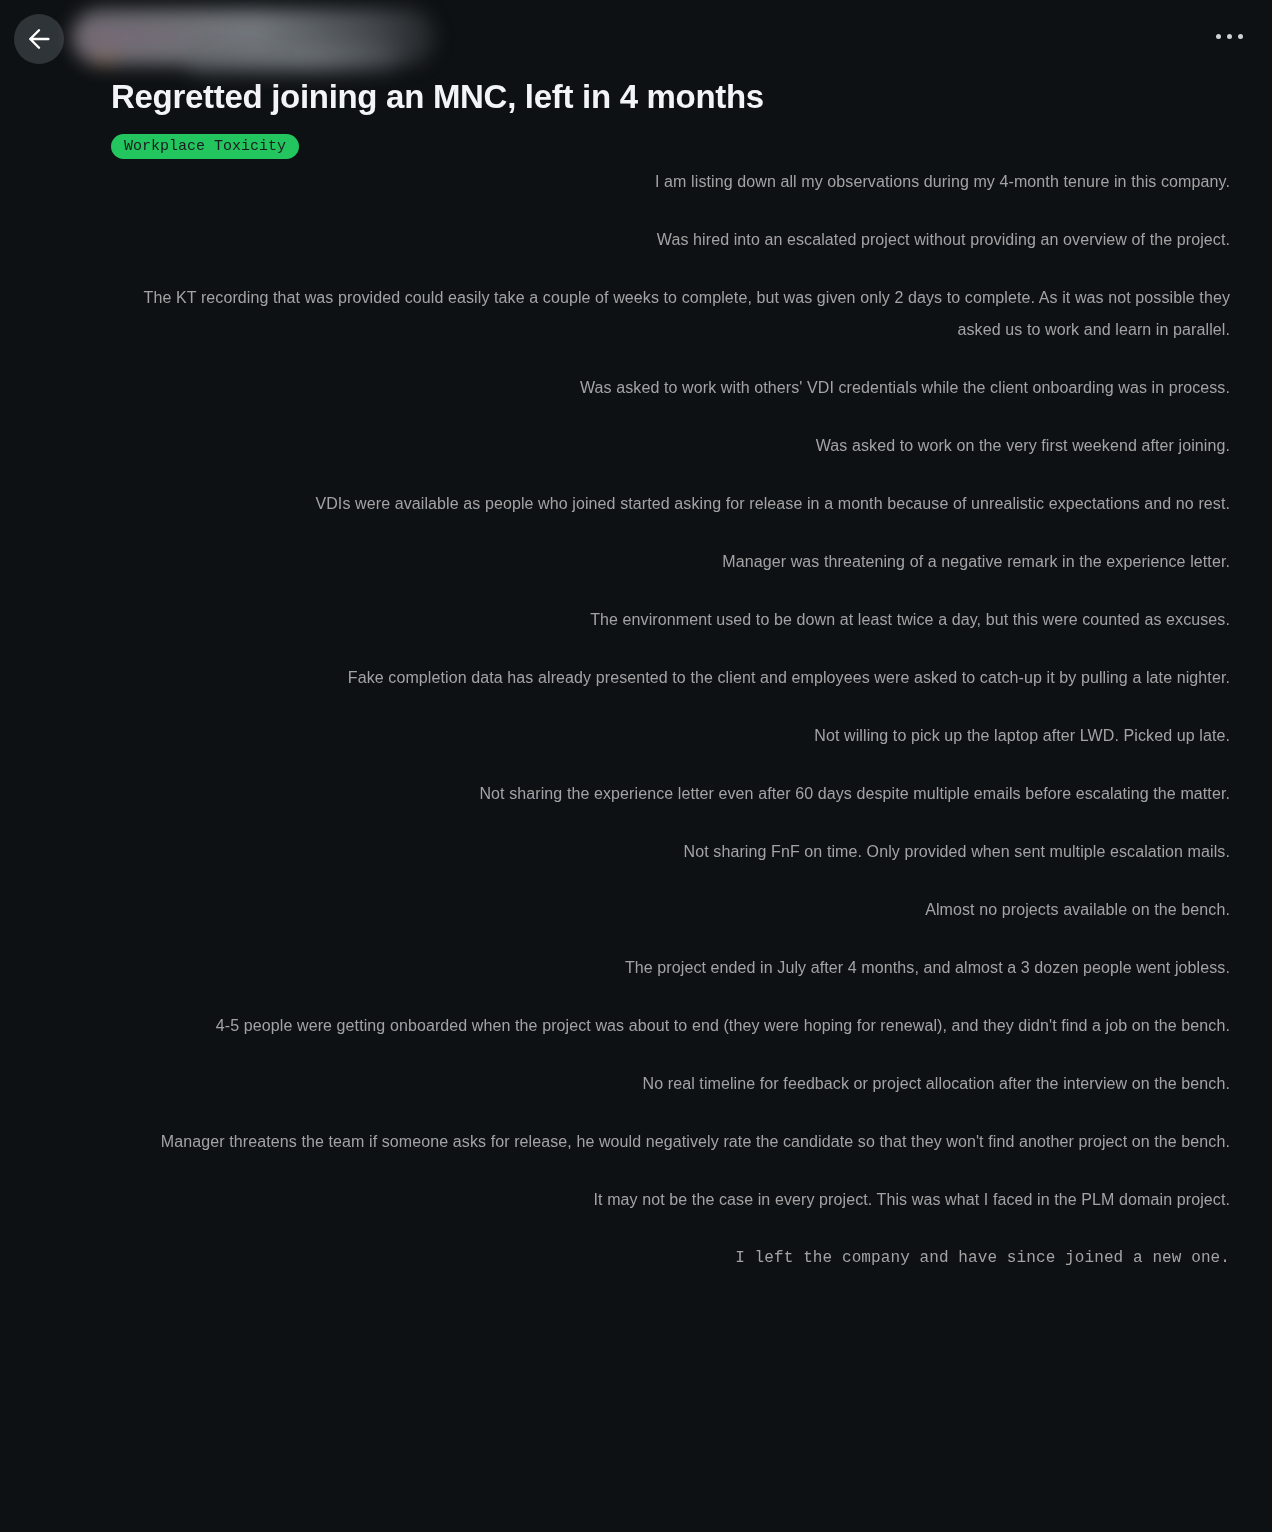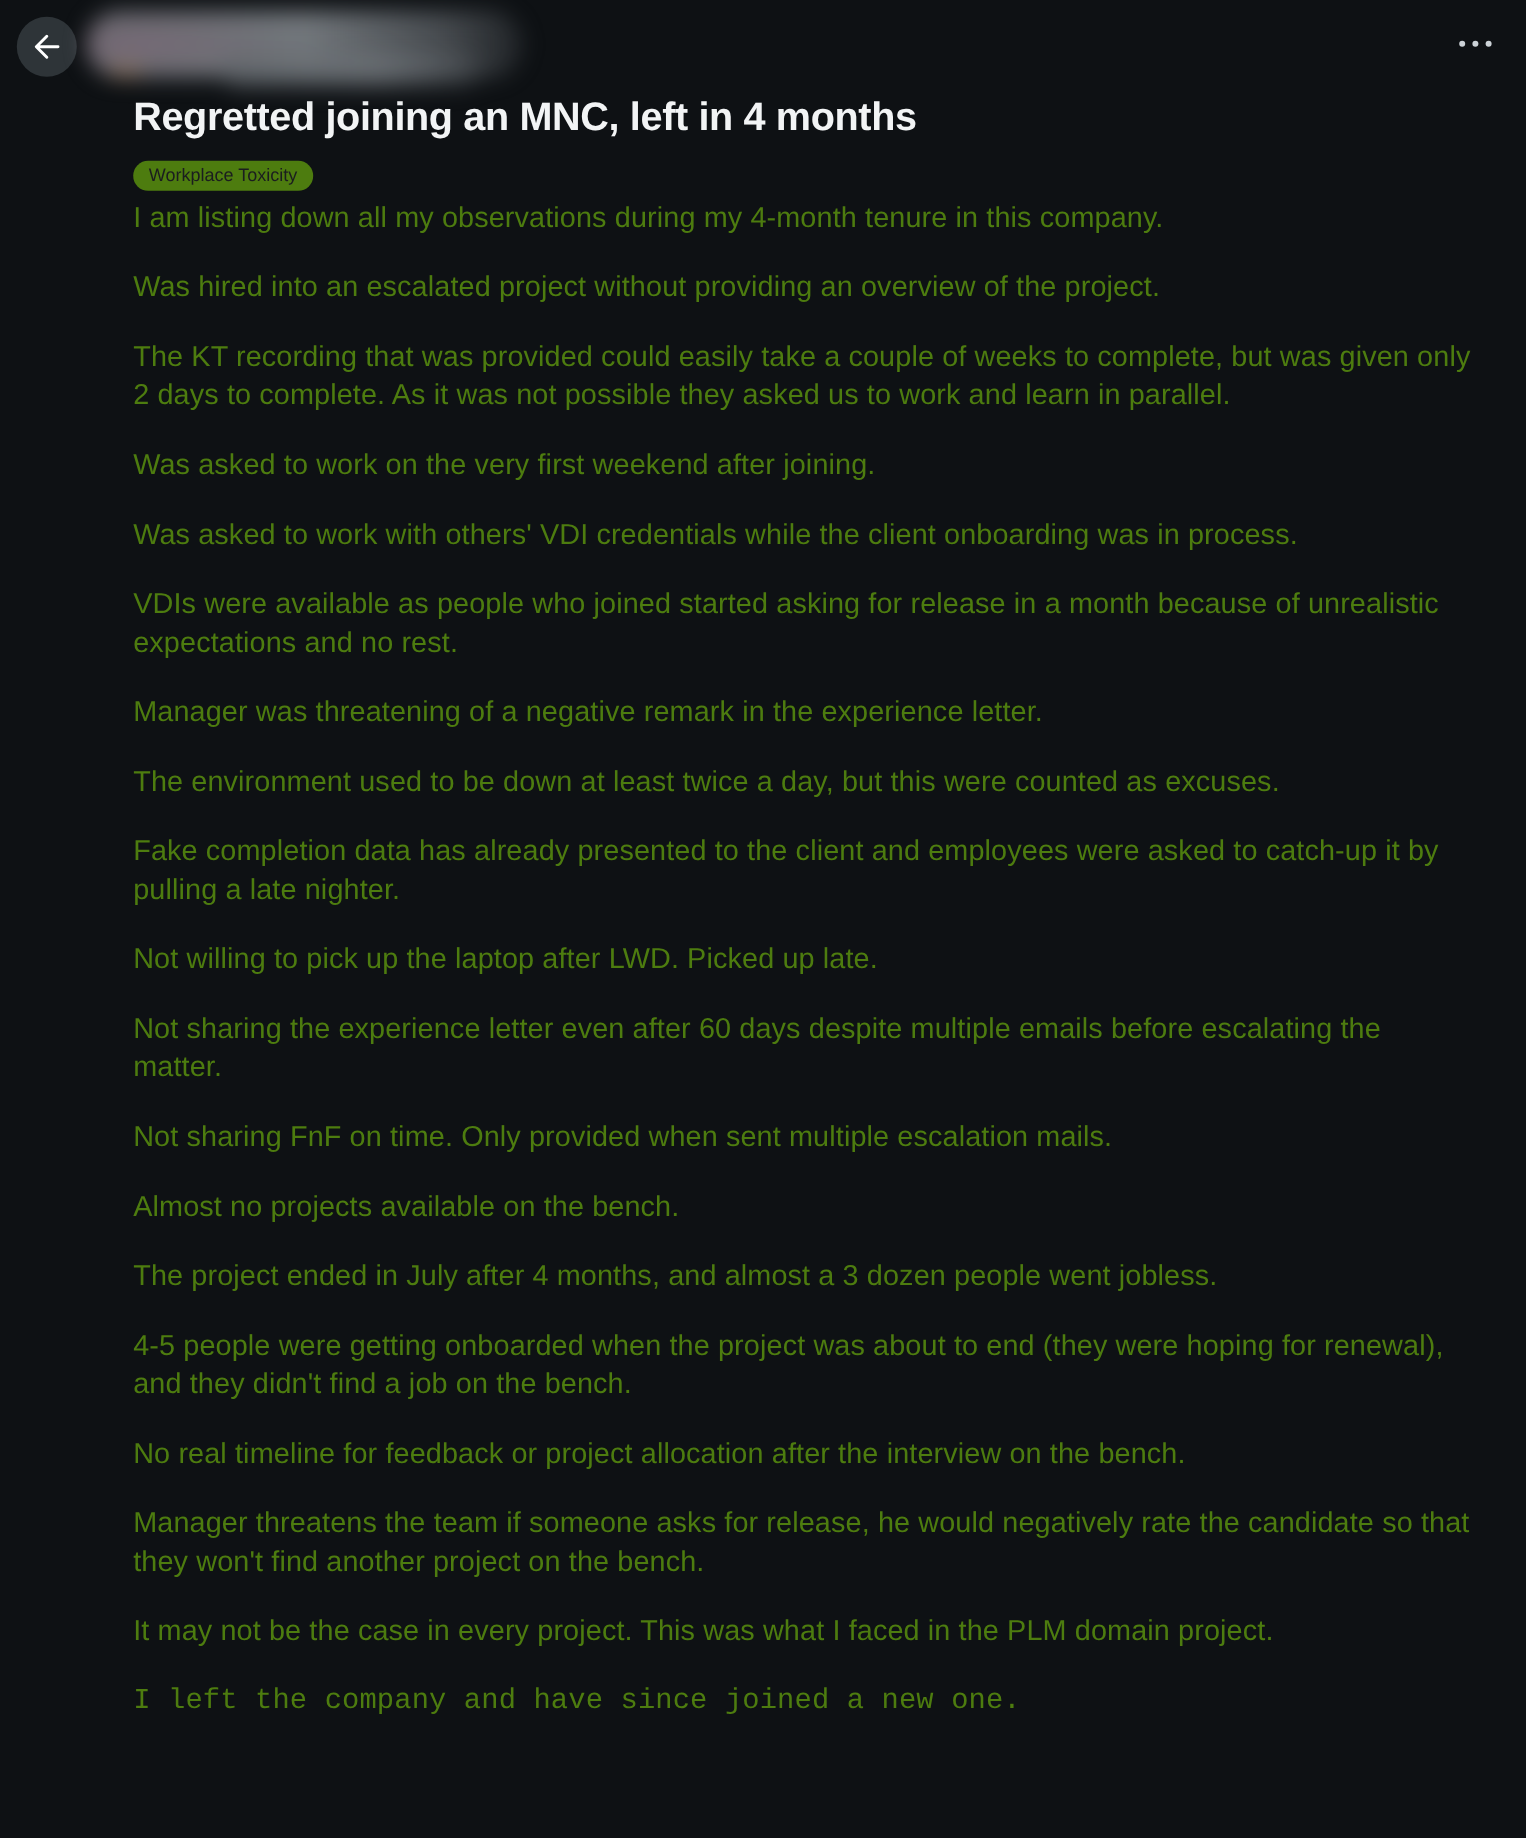--- a/index.html
+++ b/index.html
@@ -67,37 +67,38 @@
     margin-top: 10px;
     font-size: 33px;
     line-height: 42px;
     font-weight: 700;
     letter-spacing: -0.3px;
     color: #f2f4f5;
   }
   .tag-pill {
     display: inline-block;
     margin-top: 16px;
-    background: #4d7c0f;
+    background: #22c55e;
     color: #1b1d1f;
     font-size: 15px;
     line-height: 25px;
     padding: 0 13px;
     border-radius: 13px;
     border: none;
     cursor: pointer;
-    font-family: Liberation Sans, sans-serif;
+    font-family: Liberation Mono, monospace;
   }
   .post-body { margin-top: 7px; }
   .post-body p.para {
-    color: #4d7c0f;
-    font-size: 24px;
+    color: #a3a3a3;
+    font-size: 16px;
     line-height: 32px;
     margin-bottom: 26px;
     letter-spacing: 0.1px;
+    text-align: right;
   }
   .post-body p.para:last-child { margin-bottom: 0; font-family: Liberation Mono, monospace; }
 </style>
 </head>
 <body>
 
 <header class="topbar">
   <button class="back-btn">
     <span>
       <svg width="28" height="28" viewBox="0 0 24 24" fill="none">
@@ -123,22 +124,22 @@
 <main class="content">
   <h1 class="post-title">Regretted joining an MNC, left in 4 months</h1>
 
   <button class="tag-pill">Workplace Toxicity</button>
 
   <section class="post-body">
 
   <p class="para">I am listing down all my observations during my 4-month tenure in this company.</p>
       <p class="para">Was hired into an escalated project without providing an overview of the project.</p>
       <p class="para">The KT recording that was provided could easily take a couple of weeks to complete, but was given only 2 days to complete. As it was not possible they asked us to work and learn in parallel.</p>
+      <p class="para">Was asked to work with others' VDI credentials while the client onboarding was in process.</p>
       <p class="para">Was asked to work on the very first weekend after joining.</p>
-      <p class="para">Was asked to work with others' VDI credentials while the client onboarding was in process.</p>
       <p class="para">VDIs were available as people who joined started asking for release in a month because of unrealistic expectations and no rest.</p>
       <p class="para">Manager was threatening of a negative remark in the experience letter.</p>
       <p class="para">The environment used to be down at least twice a day, but this were counted as excuses.</p>
       <p class="para">Fake completion data has already presented to the client and employees were asked to catch-up it by pulling a late nighter.</p>
       <p class="para">Not willing to pick up the laptop after LWD. Picked up late.</p>
       <p class="para">Not sharing the experience letter even after 60 days despite multiple emails before escalating the matter.</p>
       <p class="para">Not sharing FnF on time. Only provided when sent multiple escalation mails.</p>
       <p class="para">Almost no projects available on the bench.</p>
       <p class="para">The project ended in July after 4 months, and almost a 3 dozen people went jobless.</p>
       <p class="para">4-5 people were getting onboarded when the project was about to end (they were hoping for renewal), and they didn't find a job on the bench.</p>

